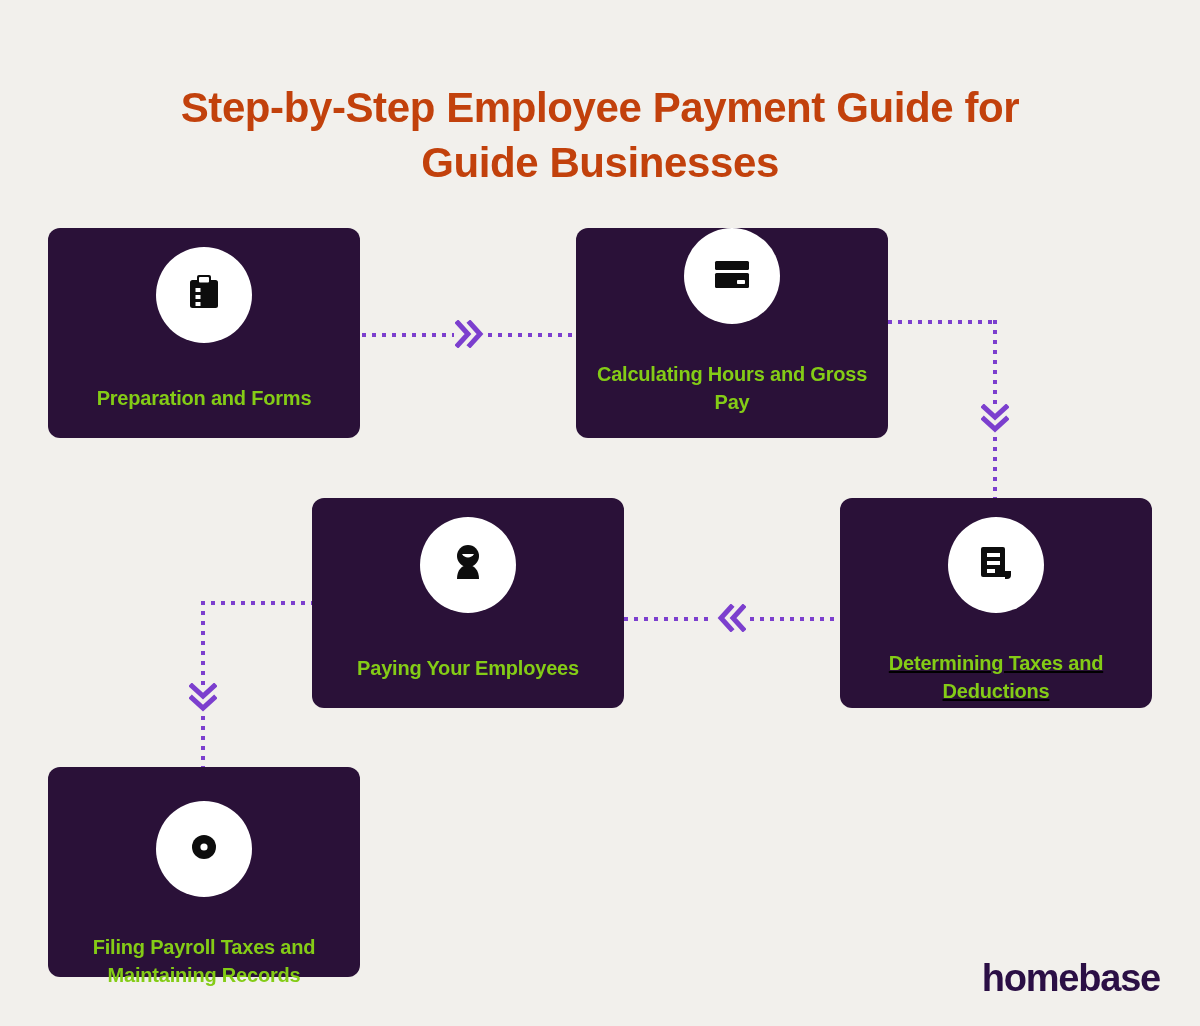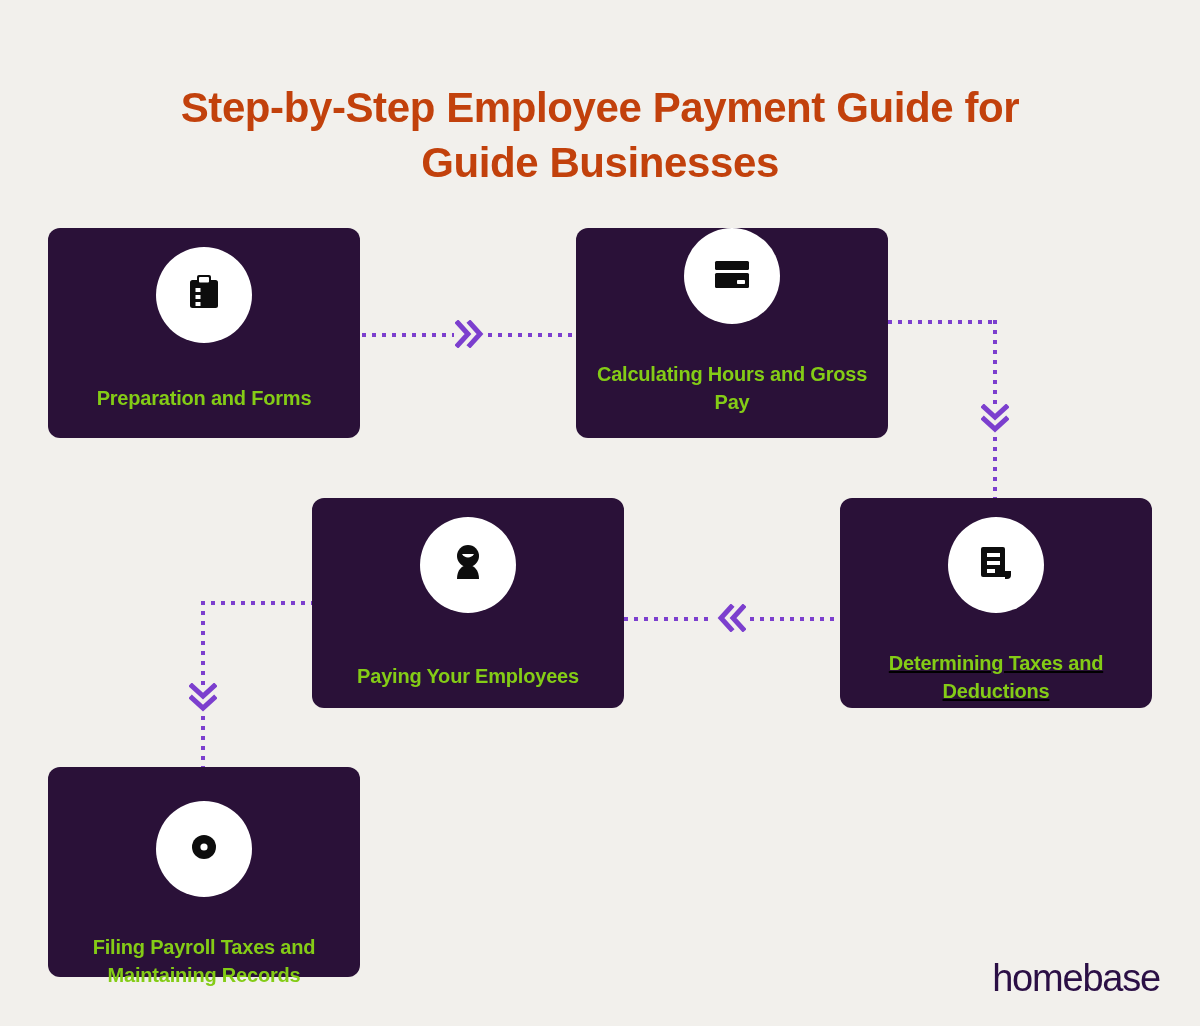--- a/index.html
+++ b/index.html
@@ -67,21 +67,21 @@
     text-align: center;
     letter-spacing: -0.2px;
     padding: 0 16px;
     box-sizing: border-box;
     width: 100%;
   }
 
   
   #card-1 { left: 48px;  top: 228px; width: 312px; height: 210px; padding-top: 19px; }
   #card-2 { left: 576px; top: 228px; width: 312px; height: 210px; }
-  #card-3 { left: 312px; top: 498px; width: 312px; height: 210px; padding-top: 19px; gap: 8px; }
+  #card-3 { left: 312px; top: 498px; width: 312px; height: 210px; padding-top: 19px; }
   #card-4 { left: 840px; top: 498px; width: 312px; height: 210px; padding-top: 19px; text-decoration: underline; }
   #card-5 { left: 48px;  top: 767px; width: 312px; height: 210px; padding-top: 34px; }
 
   #card-1 .card-label { margin-top: 41px; }
   #card-2 .card-label { margin-top: 36px; }
   #card-3 .card-label { margin-top: 41px; }
   #card-4 .card-label { margin-top: 36px; }
   #card-5 .card-label { margin-top: 36px; }
 
   
@@ -104,21 +104,21 @@
     line-height: 0;
   }
 
   
   #logo {
     position: absolute;
     right: 40px;
     bottom: 26px;
     color: #2b0f45;
     font-size: 38px;
-    font-weight: normal;
+    font-weight: bold;
     letter-spacing: -1.2px;
     font-family: "Liberation Sans", sans-serif;
   }
 </style>
 </head>
 <body>
 
 <div id="canvas">
 
   <div id="title">

